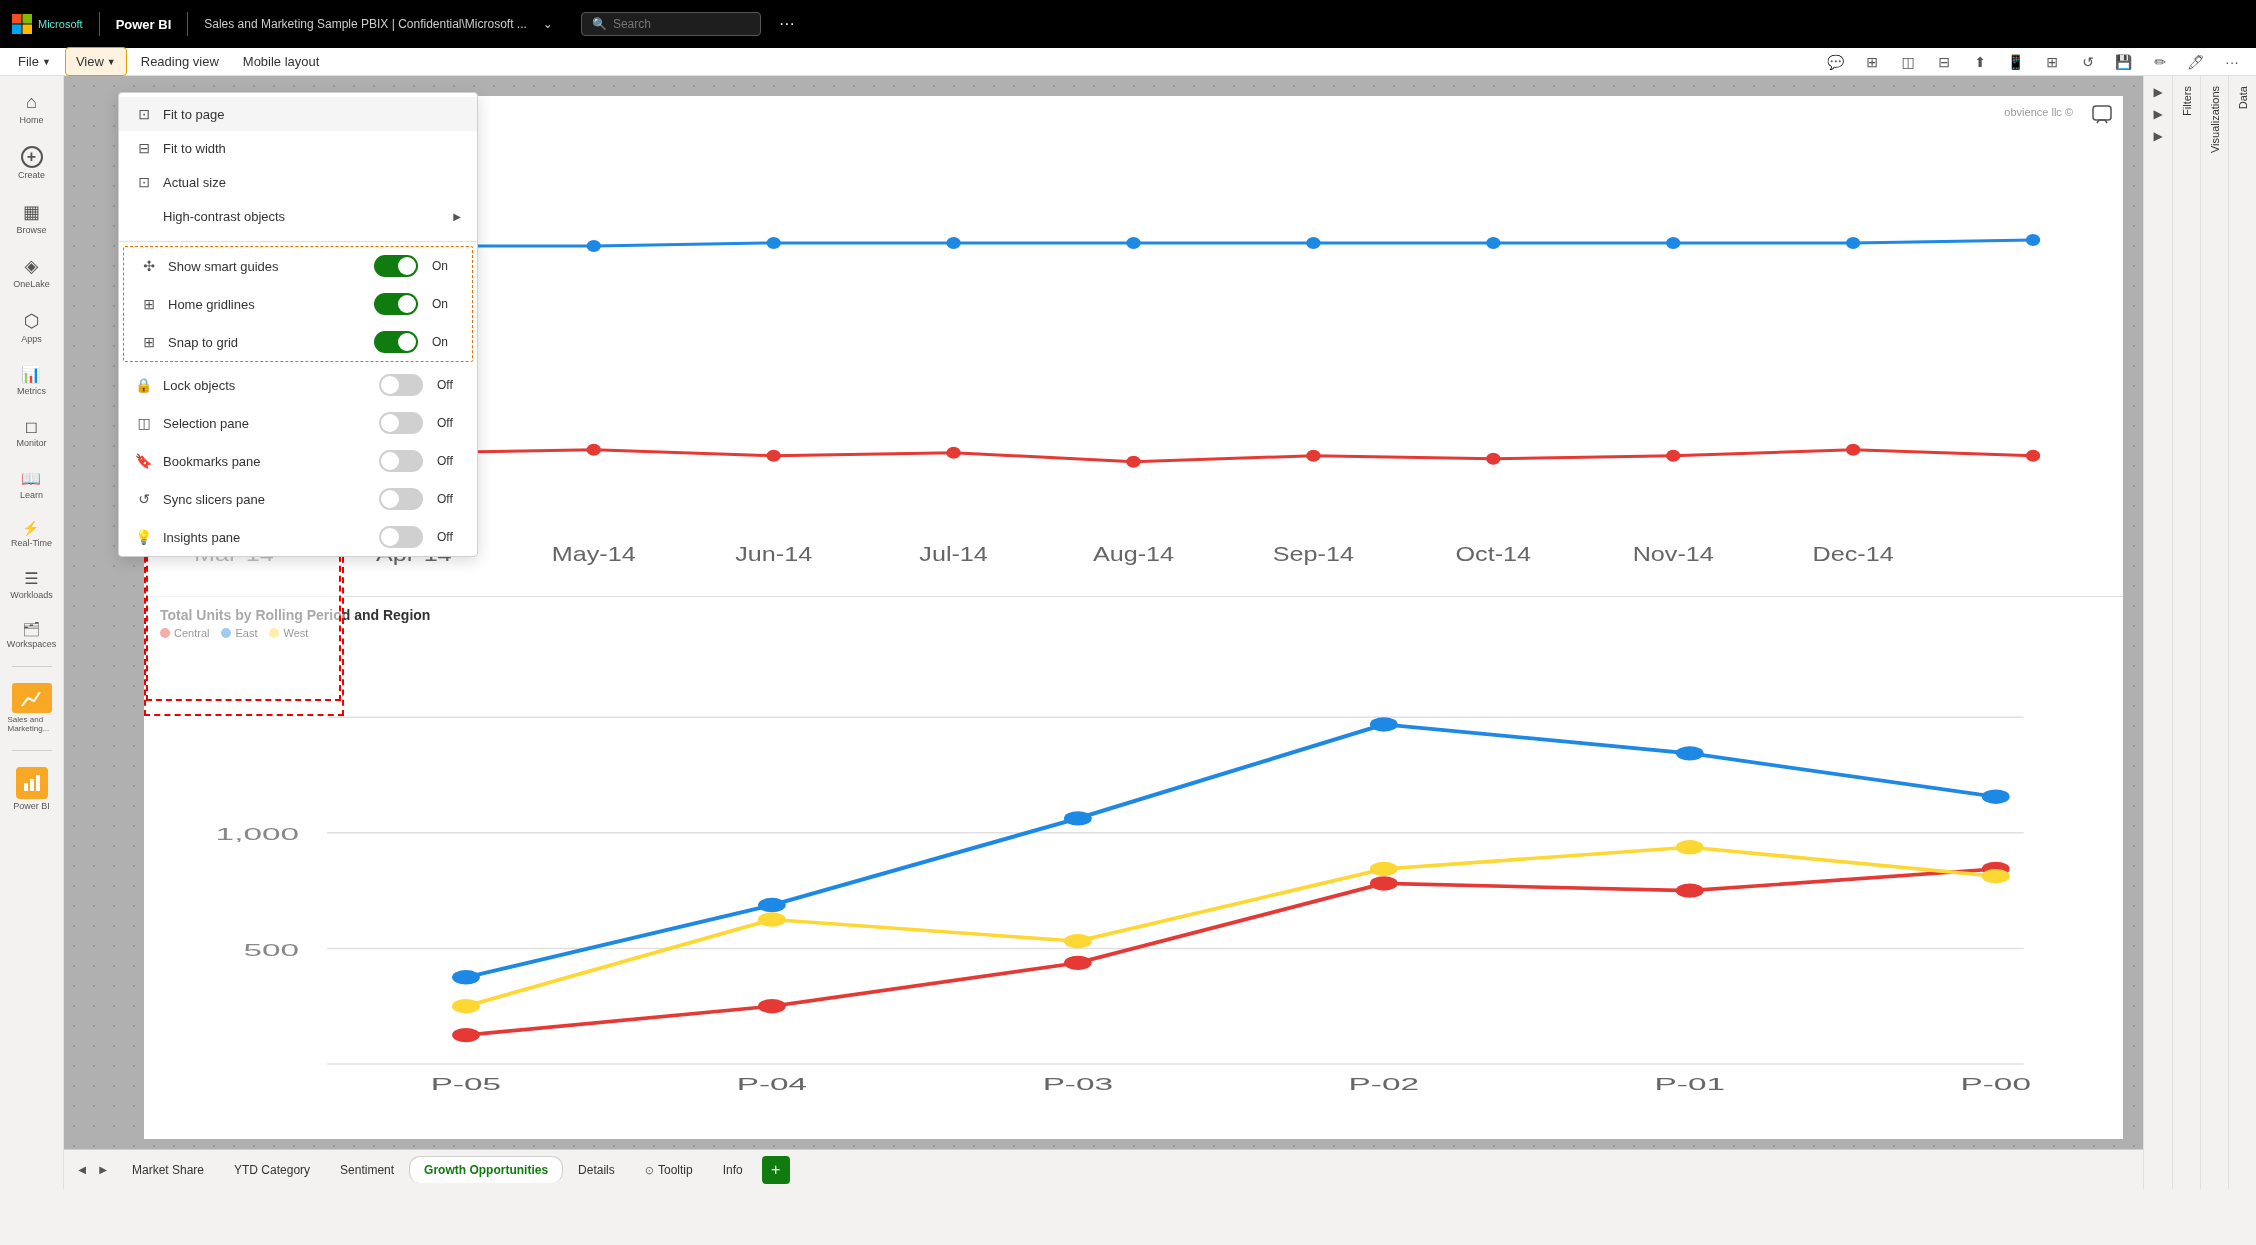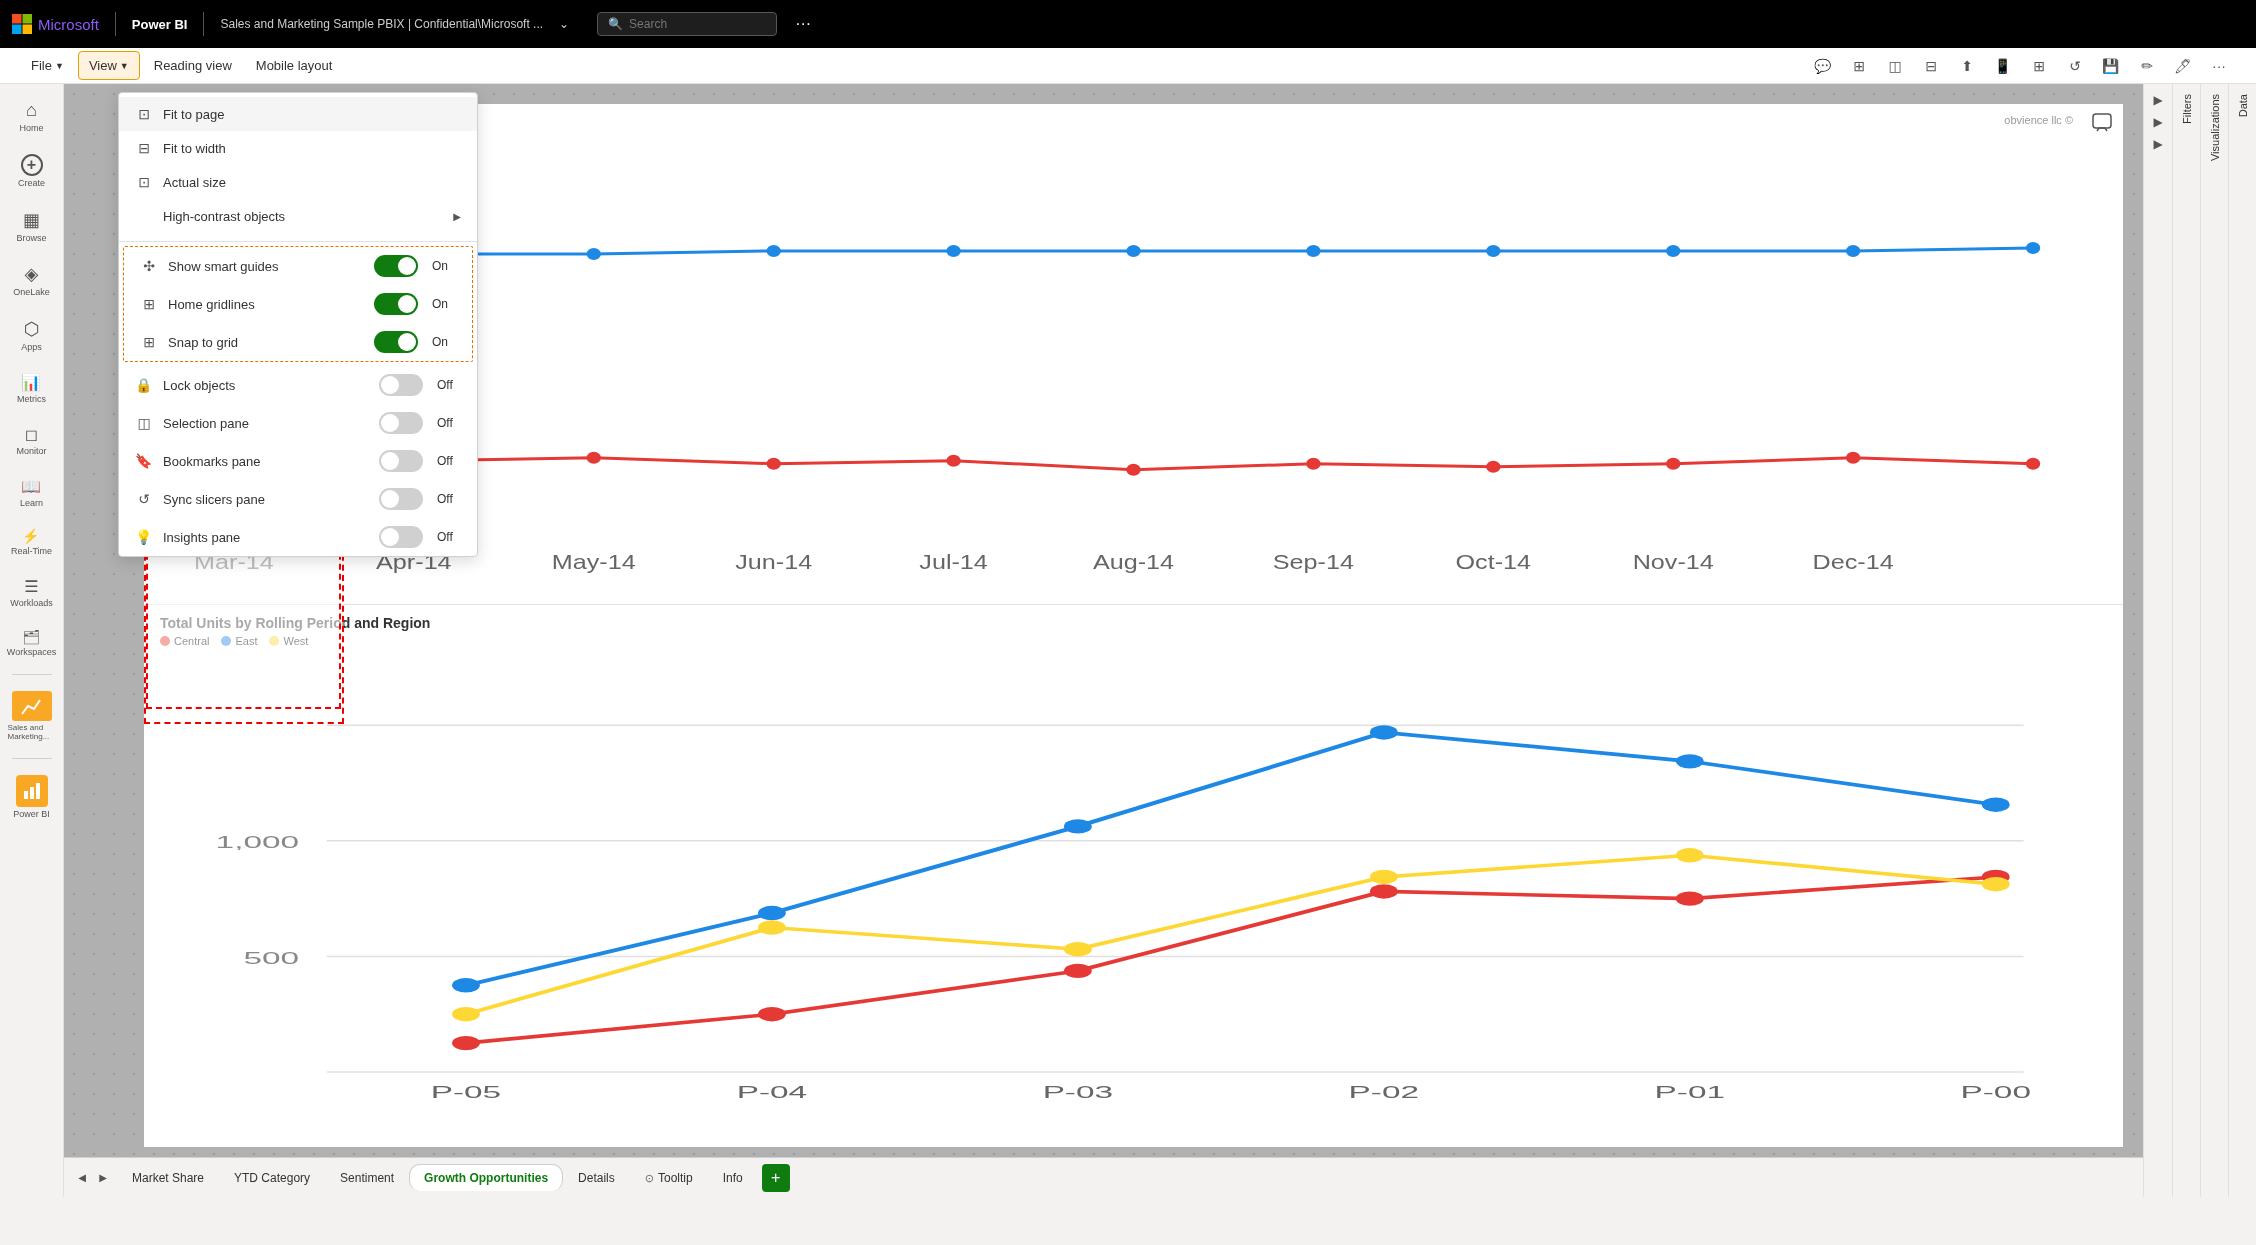--- a/index.html
+++ b/index.html
@@ -15,21 +15,21 @@
     .top-bar-divider { width: 1px; height: 24px; background: #555; margin: 0 8px; }
     .top-bar-search {
       display: flex; align-items: center; background: #1e1e1e; border: 1px solid #555;
       border-radius: 4px; padding: 4px 10px; gap: 6px; width: 180px;
     }
     .top-bar-search input { background: transparent; border: none; outline: none; color: #fff; font-size: 13px; width: 120px; }
 
     
     .ribbon-bar {
       display: flex; align-items: center; background: #fff; border-bottom: 1px solid #e0e0e0;
-      height: 36px; padding: 0 21px; gap: 4px;
+      height: 28px; padding: 0 8px; gap: 4px;
     }
     .ribbon-btn {
       display: flex; align-items: center; gap: 3px; padding: 6px 10px;
       border: none; background: transparent; cursor: pointer; font-size: 13px;
       border-radius: 4px; color: #333;
     }
     .ribbon-btn-view { background: #fff3e0; border: 1px solid #e0a000; }
     .ribbon-spacer { flex: 1; }
     .ribbon-icons { display: flex; align-items: center; gap: 4px; }
     .ribbon-icon-btn {
@@ -161,21 +161,21 @@
 <body>
 
 <div class="top-bar">
   <div class="top-bar-logo">
     <svg class="ms-logo" viewBox="0 0 21 21">
       <rect x="0" y="0" width="10" height="10" fill="#f25022"></rect>
       <rect x="11" y="0" width="10" height="10" fill="#7fba00"></rect>
       <rect x="0" y="11" width="10" height="10" fill="#00a4ef"></rect>
       <rect x="11" y="11" width="10" height="10" fill="#ffb900"></rect>
     </svg>
-    <span style="font-size:15px;color:#8b5cf6;">Microsoft</span>
+    <span style="font-size:11px;color:#5eead4;">Microsoft</span>
   </div>
   <div class="top-bar-divider"></div>
   <span style="font-size:13px;color:#fff;font-weight:600;">Power BI</span>
   <div class="top-bar-divider"></div>
   <span style="font-size:12px;color:#ccc;margin-right:8px;">Sales and Marketing Sample PBIX | Confidential\Microsoft ...</span>
   <span style="color:#ccc;cursor:pointer;margin-right:20px;">⌄</span>
   <div class="top-bar-search">
     <span style="color:#aaa;font-size:12px;">🔍</span>
     <input style="background: transparent; border: none; outline: none; color: rgb(255, 255, 255); font-size: 12px; width: 100px;" placeholder="Search">
   </div>

